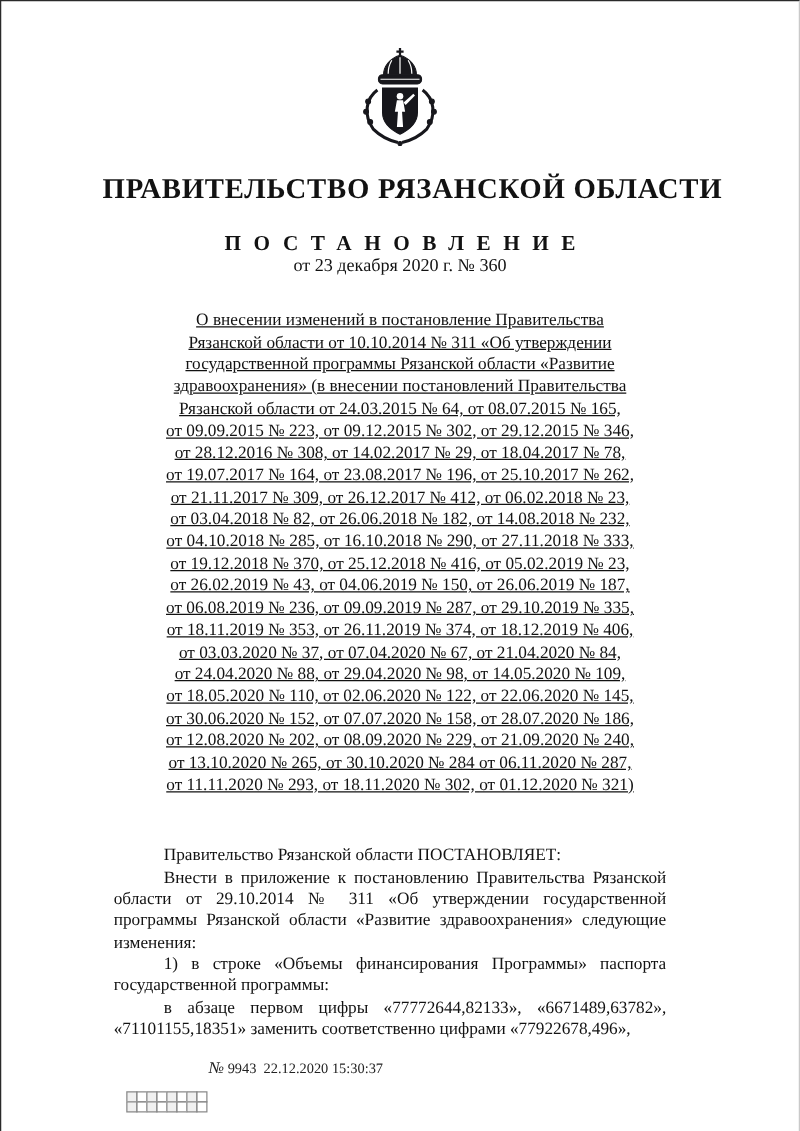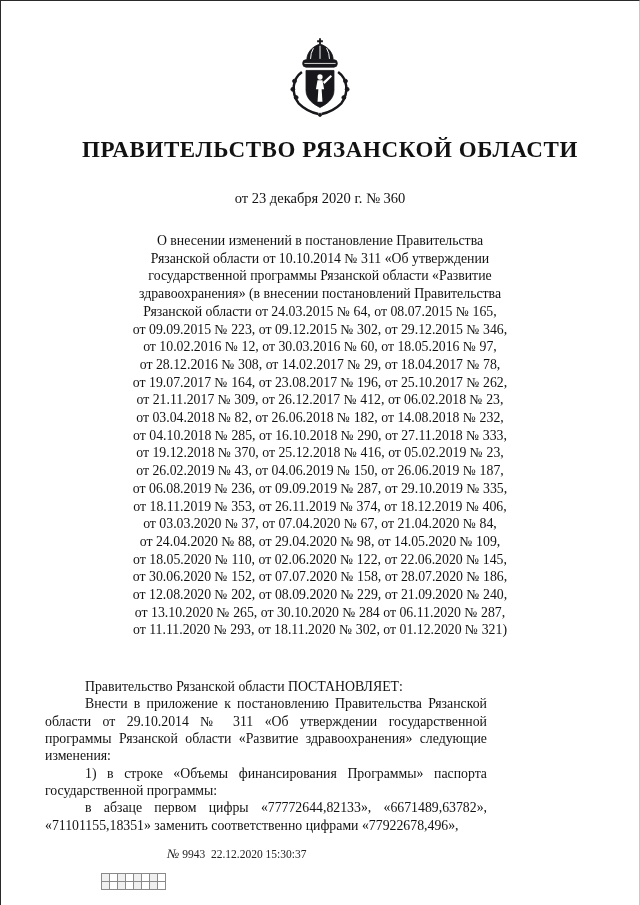--- a/index.html
+++ b/index.html
@@ -29,33 +29,33 @@
     text-align:center;
     font-size:17px;
     font-weight:bold;
     letter-spacing:10px;
     text-indent:10px;
     margin-top:21px;
   }
   .date-line{
     text-align:center;
     font-size:14.5px;
-    margin-top:27px;
   }
   .subject{
     width:480px;
     margin:25px auto 16px auto;
     text-align:center;
     font-size:13.8px;
     line-height:17.7px;
+    text-decoration:underline;
   }
   .subject-line{white-space:nowrap;}
   .body-text{
     width:442px;
-    margin:39px 94px 0 44px;
+    margin:39px 94px 0 90px;
   }
   .body-para{
     text-align:justify;
     text-indent:40px;
     font-size:13.8px;
     line-height:17.3px;
     margin:0;
   }
   .stamp{
     position:absolute;
@@ -109,31 +109,31 @@
         <path d="M42 52 h6 l2 11 h-3 l1 15 h-6 l1 -15 h-3 Z"></path>
         <path d="M48.5 54 L58 45.5 l1.6 1.8 L50.5 56.5 Z"></path>
       </g>
       <path d="M45 10 v16 M37 13 q-3.5 6 -3.5 13 M53 13 q3.5 6 3.5 13" stroke="#ffffff" stroke-width="1.2" fill="none"></path>
       <path d="M26 31.5 h38" stroke="#ffffff" stroke-width="1" fill="none"></path>
     </svg>
   </div>
 
   <h1 class="org-title">ПРАВИТЕЛЬСТВО РЯЗАНСКОЙ ОБЛАСТИ</h1>
 
+  <div class="doc-type">ПОСТАНОВЛЕНИЕ</div>
 
   <div class="date-line">от 23 декабря 2020 г. № 360</div>
 
   <div class="subject">
       <div class="subject-line">О внесении изменений в постановление Правительства</div>
       <div class="subject-line">Рязанской области от 10.10.2014 № 311 «Об утверждении</div>
       <div class="subject-line">государственной программы Рязанской области «Развитие</div>
       <div class="subject-line">здравоохранения» (в внесении постановлений Правительства</div>
       <div class="subject-line">Рязанской области от 24.03.2015 № 64, от 08.07.2015 № 165,</div>
       <div class="subject-line">от 09.09.2015 № 223, от 09.12.2015 № 302, от 29.12.2015 № 346,</div>
-      <div class="subject-line">от 10.02.2016 № 12, от 30.03.2016 № 60, от 18.05.2016 № 97,</div>
       <div class="subject-line">от 28.12.2016 № 308, от 14.02.2017 № 29, от 18.04.2017 № 78,</div>
       <div class="subject-line">от 19.07.2017 № 164, от 23.08.2017 № 196, от 25.10.2017 № 262,</div>
       <div class="subject-line">от 21.11.2017 № 309, от 26.12.2017 № 412, от 06.02.2018 № 23,</div>
       <div class="subject-line">от 03.04.2018 № 82, от 26.06.2018 № 182, от 14.08.2018 № 232,</div>
       <div class="subject-line">от 04.10.2018 № 285, от 16.10.2018 № 290, от 27.11.2018 № 333,</div>
       <div class="subject-line">от 19.12.2018 № 370, от 25.12.2018 № 416, от 05.02.2019 № 23,</div>
       <div class="subject-line">от 26.02.2019 № 43, от 04.06.2019 № 150, от 26.06.2019 № 187,</div>
       <div class="subject-line">от 06.08.2019 № 236, от 09.09.2019 № 287, от 29.10.2019 № 335,</div>
       <div class="subject-line">от 18.11.2019 № 353, от 26.11.2019 № 374, от 18.12.2019 № 406,</div>
       <div class="subject-line">от 03.03.2020 № 37, от 07.04.2020 № 67, от 21.04.2020 № 84,</div>

